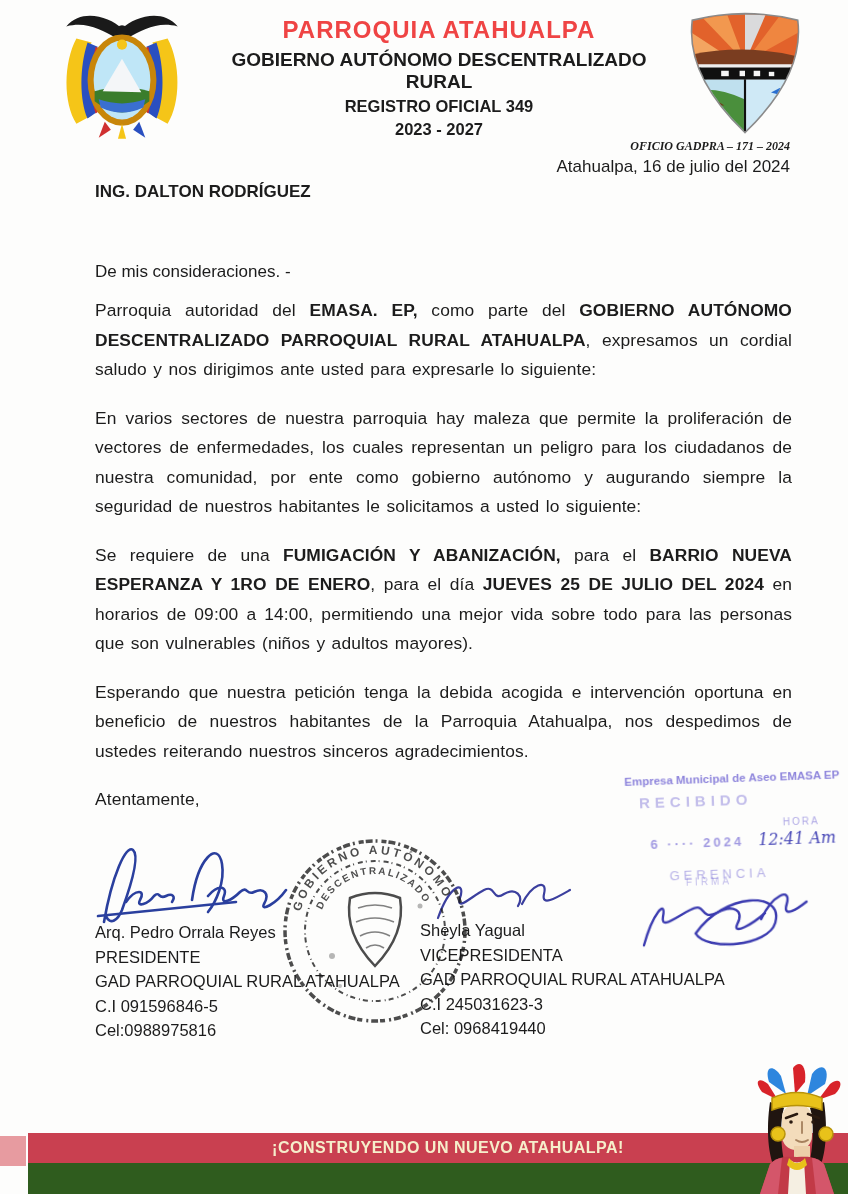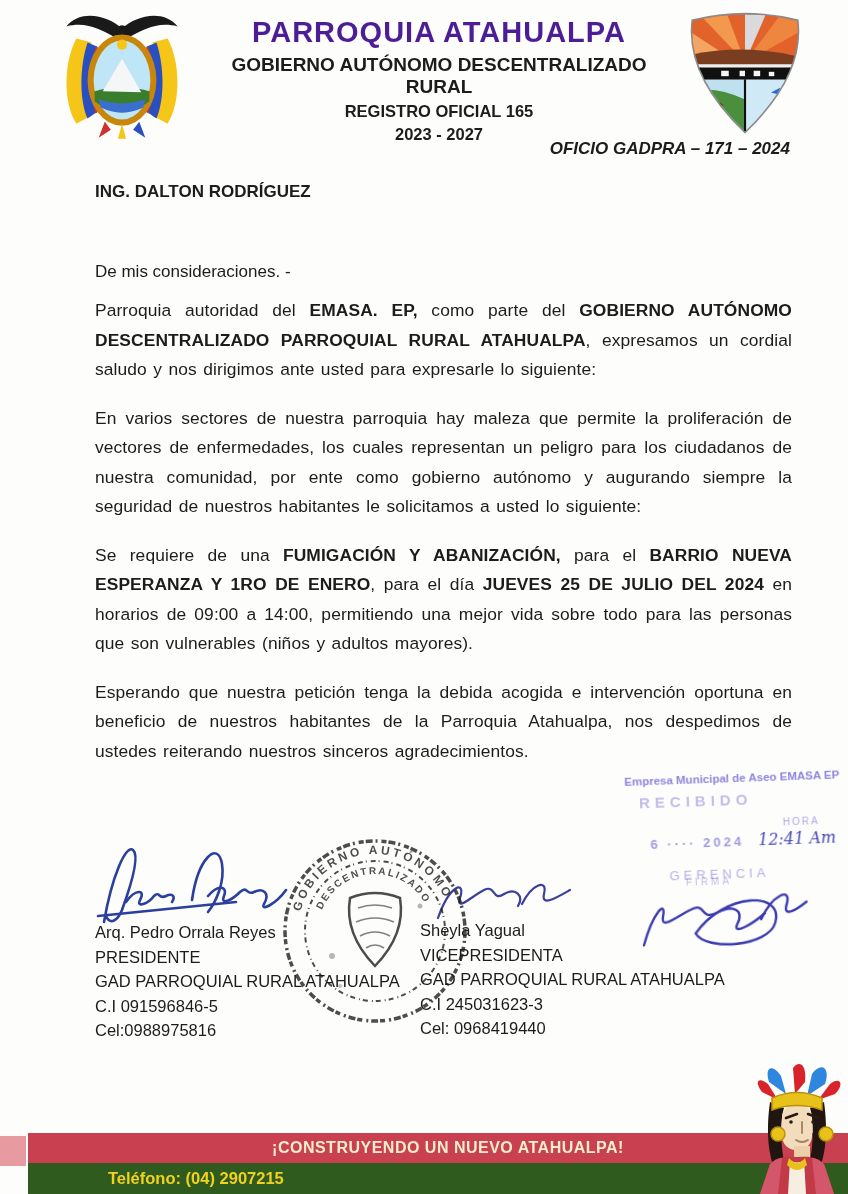--- a/index.html
+++ b/index.html
@@ -6,27 +6,27 @@
   html,body { background:#d9d9d9; }
   body { font-family:"Liberation Sans", sans-serif; }
   .page { position:relative; width:848px; height:1194px; margin:0 auto;
           background:#fdfdfc; overflow:hidden; color:#1c1c1c; }
 
   
   .header { position:absolute; top:6px; left:46px; right:38px; display:flex; align-items:flex-start; }
   .crest  { width:152px; flex:0 0 auto; }
   .shield { width:130px; flex:0 0 auto; margin-top:4px; }
   .headtext { flex:1; text-align:center; padding-top:10px; }
-  .title { font-size:29px; font-weight:bold; letter-spacing:1px; color:#4c1d95; }
+  .title { font-size:24px; font-weight:bold; letter-spacing:1px; color:#ef4444; }
   .sub1  { font-size:19px; font-weight:bold; margin-top:5px; }
   .sub   { font-size:16.5px; font-weight:bold; margin-top:4px; }
 
   
   .refblock { position:absolute; top:139px; right:58px; text-align:right; }
-  .oficio   { font-size:17px; font-weight:bold; font-style:italic; }
+  .oficio   { font-size:12px; font-weight:bold; font-style:italic;font-family:Liberation Serif, serif; }
   .dateline { font-size:17px; margin-top:3px; }
 
   .absline { position:absolute; left:95px; font-size:17px; }
   .addr1 { top:182px; font-weight:bold; }
   .addr2 { top:223px; font-weight:bold; }
   .salut { top:262px; }
 
   
   .bodytext { position:absolute; left:95px; width:697px; top:296px;
               font-size:17.4px; line-height:29.5px; text-align:justify;
@@ -90,21 +90,21 @@
       <path d="M52,92 Q75,100 98,92 L96,100 Q75,110 54,100 Z" fill="#3a6fd0"></path>
       <circle cx="75" cy="38" r="5" fill="#f5c518"></circle>
       <path d="M58,114 L52,130 L64,122 Z" fill="#d03030"></path>
       <path d="M92,114 L98,130 L86,122 Z" fill="#2a4fc0"></path>
       <path d="M75,116 L71,131 L79,131 Z" fill="#f5c518"></path>
     </svg>
 
     <div class="headtext">
       <div class="title">PARROQUIA ATAHUALPA</div>
       <div class="sub1">GOBIERNO AUTÓNOMO DESCENTRALIZADO RURAL</div>
-      <div class="sub">REGISTRO OFICIAL 165</div>
+      <div class="sub">REGISTRO OFICIAL 349</div>
       <div class="sub">2023 - 2027</div>
     </div>
 
     <svg class="shield" viewBox="0 0 120 118" width="130" height="128">
       <defs>
           <clipPath id="shc">
             <path d="M12,10 Q60,-2 108,10 Q114,60 60,112 Q6,60 12,10 Z"></path>
           </clipPath>
         </defs>
       <path d="M12,10 Q60,-2 108,10 Q114,60 60,112 Q6,60 12,10 Z" fill="#fdfdfd" stroke="#8a8a8a" stroke-width="3"></path>
@@ -130,30 +130,32 @@
         <circle cx="90" cy="92" r="8" fill="#cc2222"></circle>
         <path d="M90,84 q3,-5 6,-3" stroke="#2f6b1f" stroke-width="2" fill="none"></path>
         <rect x="59" y="64" width="2" height="54" fill="#101010"></rect>
         <rect x="0" y="62" width="120" height="2" fill="#101010"></rect>
       </g>
     </svg>
   </div>
 
   <div class="refblock">
     <div class="oficio">OFICIO GADPRA – 171 – 2024</div>
+    <div class="dateline">Atahualpa, 16 de julio del 2024</div>
   </div>
 
   <div class="absline addr1">ING. DALTON RODRÍGUEZ</div>
   <div class="absline salut">De mis consideraciones. -</div>
 
   <div class="bodytext">
     <p><span>Parroquia autoridad del </span><span class="b">EMASA. EP,</span><span> como parte del </span><span class="b">GOBIERNO AUTÓNOMO DESCENTRALIZADO PARROQUIAL RURAL ATAHUALPA</span><span>, expresamos un cordial saludo y nos dirigimos ante usted para expresarle lo siguiente:</span></p>
     <p>En varios sectores de nuestra parroquia hay maleza que permite la proliferación de vectores de enfermedades, los cuales representan un peligro para los ciudadanos de nuestra comunidad, por ente como gobierno autónomo y augurando siempre la seguridad de nuestros habitantes le solicitamos a usted lo siguiente:</p>
     <p><span>Se requiere de una </span><span class="b">FUMIGACIÓN Y ABANIZACIÓN,</span><span> para el </span><span class="b">BARRIO NUEVA ESPERANZA Y 1RO DE ENERO</span><span>, para el día </span><span class="b">JUEVES 25 DE JULIO DEL 2024</span><span> en horarios de 09:00 a 14:00, permitiendo una mejor vida sobre todo para las personas que son vulnerables (niños y adultos mayores).</span></p>
     <p>Esperando que nuestra petición tenga la debida acogida e intervención oportuna en beneficio de nuestros habitantes de la Parroquia Atahualpa, nos despedimos de ustedes reiterando nuestros sinceros agradecimientos.</p>
+    <p class="closing">Atentamente,</p>
   </div>
 
   <svg class="sig-svg" style="left:86px; top:838px;" width="205" height="94" viewBox="0 0 205 94">
     <g fill="none" stroke="#2a3f9e" stroke-width="2.6" stroke-linecap="round">
       <path d="M18,84 C26,38 40,6 47,12 C54,18 44,50 36,72 C32,82 24,88 20,78"></path>
       <path d="M40,64 C50,50 60,52 54,62 C50,70 62,66 68,58 C74,52 72,62 80,58 C86,55 90,58 86,64"></path>
       <path d="M12,78 L150,64"></path>
       <path d="M106,62 C112,20 132,2 136,26 C139,44 130,64 122,74"></path>
       <path d="M122,58 C132,46 142,48 138,58 C134,68 146,62 154,54 C162,47 160,58 168,54 C178,49 184,56 178,66 C174,74 190,66 200,52"></path>
     </g>
@@ -221,21 +223,20 @@
       </g>
     </svg>
     <div class="rs-firma">FIRMA</div>
   </div>
 
   <div class="pink-sliver"></div>
   <div class="band-red">
     <span class="slogan">¡CONSTRUYENDO UN NUEVO ATAHUALPA!</span>
   </div>
   <div class="band-green">
-    <span class="phone">Teléfono: (04) 2907215</span>
   </div>
 
   <svg class="figure" width="106" height="136" viewBox="0 0 106 136">
     <path d="M24,26 C14,18 10,24 18,34 L34,42 Z" fill="#d8232a"></path>
     <path d="M37,18 C29,6 20,8 25,24 L42,36 Z" fill="#2e86de"></path>
     <path d="M49,10 C55,2 63,6 61,24 L51,36 Z" fill="#d8232a"></path>
     <path d="M68,16 C76,4 87,8 81,26 L63,38 Z" fill="#2e86de"></path>
     <path d="M86,26 C96,18 101,26 91,36 L74,42 Z" fill="#d8232a"></path>
     <path d="M26,44 C22,72 24,98 32,114 L42,112 C36,88 36,62 40,50 Z" fill="#201510"></path>
     <path d="M80,44 C84,72 82,98 74,114 L64,112 C70,88 70,62 66,50 Z" fill="#201510"></path>

